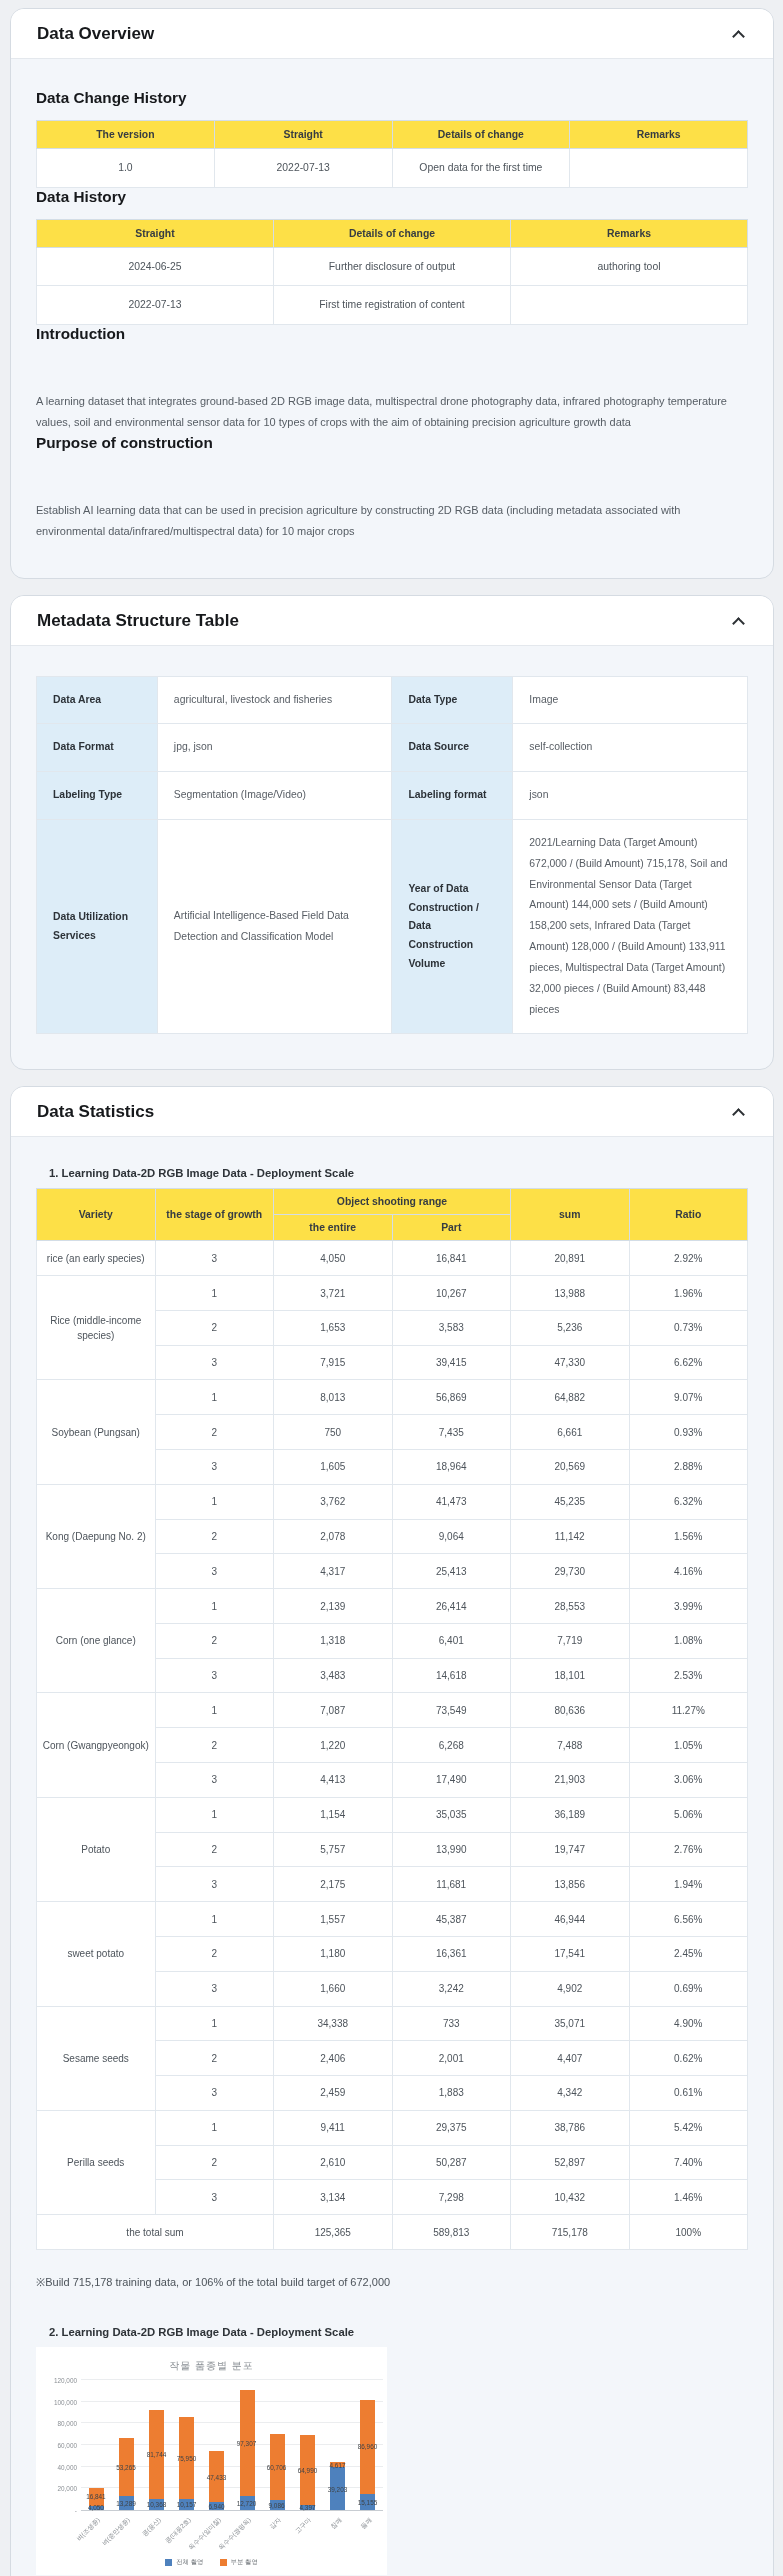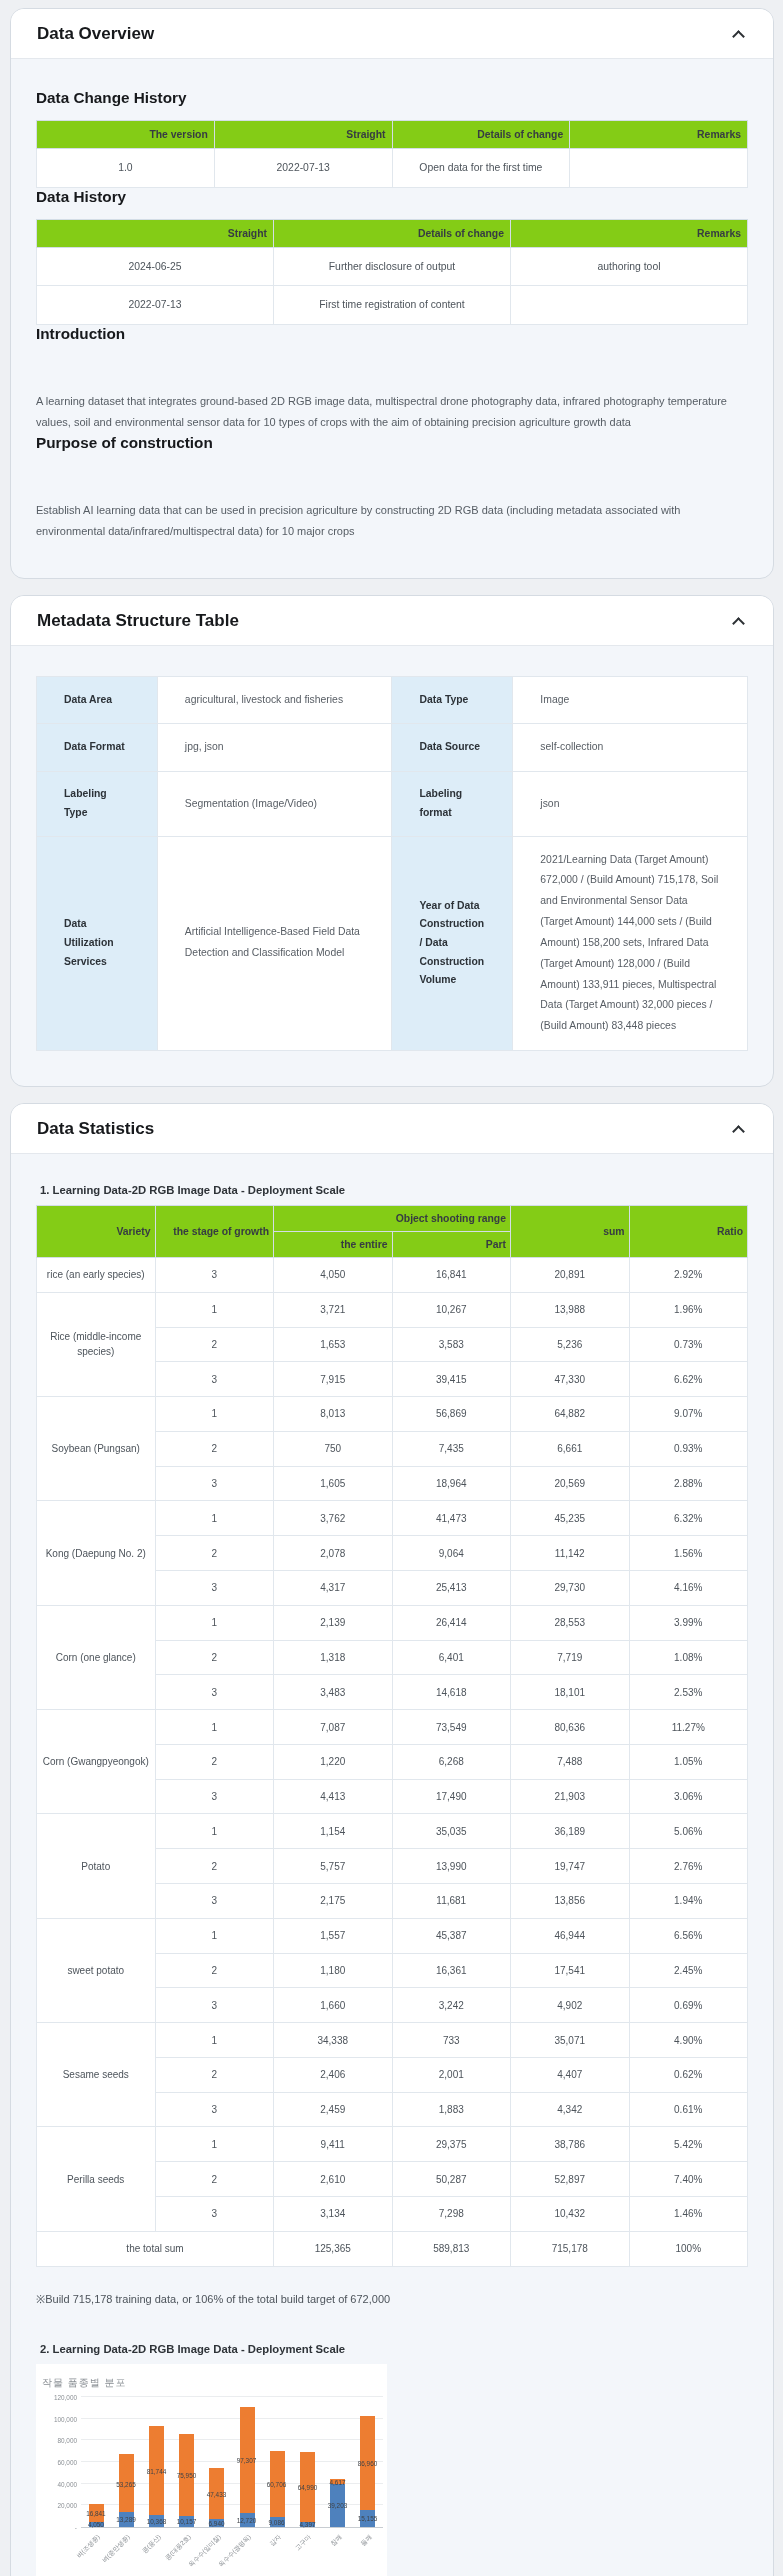--- a/index.html
+++ b/index.html
@@ -13,37 +13,37 @@
   .chevron { width: 9px; height: 9px; border-top: 2.5px solid #2c3034; border-right: 2.5px solid #2c3034;
              transform: rotate(-45deg); margin: 5px 4px 0 0; }
   .card-body { padding: 30px 25px 35px; }
 
   h3.sec { font-size: 15.3px; font-weight: bold; color: #17191c; margin: 0 0 13px; }
   .gap-lg { margin-top: 43px; }
   .para { font-size: 11px; color: #565d64; line-height: 1.95; max-width: 725px; margin-top: 48px; }
 
   table.tbl { width: 100%; border-collapse: collapse; background: #fff; table-layout: fixed;
               border: 1px solid #c9d3dc; font-size: 10.4px; color: #4d545b; }
-  .tbl th { background: #84cc16; font-weight: bold; color: #363c42; padding: 8px 6px;
-            border: 1px solid #d3dde6; font-size: 10.4px; text-align: right; }
+  .tbl th { background: #fde047; font-weight: bold; color: #363c42; padding: 8px 6px;
+            border: 1px solid #d3dde6; font-size: 10.4px; text-align: center; }
   .tbl td { padding: 11px 8px; border: 1px solid #e1e7ed; text-align: center; background: #fff; line-height: 1.5; }
 
-  table.meta td { text-align: left; padding: 13px 27px; }
+  table.meta td { text-align: left; padding: 13px 16px; }
   td.meta-label { background: #ddedf8 !important; font-weight: bold; color: #2c3238; width: 17%; line-height: 1.8; }
   td.meta-value { width: 33%; color: #575d64; line-height: 2.0; }
 
   table.stats { font-size: 10px; }
   .stats td { padding: 9.4px 4px; }
   .stats th { padding: 7px 4px; }
 
-  .stat-title { font-size: 11.3px; font-weight: bold; color: #2e3338; margin: 0 4px 9px; }
+  .stat-title { font-size: 11.3px; font-weight: bold; color: #2e3338; margin: 0 13px 9px; }
   .note { font-size: 11px; color: #4d545b; margin: 24px 0 37px; }
 
   .chart { width: 351px; background: #fff; padding: 12px 6px 8px; margin: 4px 0 30px; }
-  .chart-title { font-size: 10px; color: #8a8f94; letter-spacing: 1px; margin-bottom: 8px; }
+  .chart-title { text-align: center; font-size: 10px; color: #8a8f94; letter-spacing: 1px; margin-bottom: 8px; }
   .plot { position: relative; margin-left: 39px; width: 302px; height: 130px;
           border-bottom: 1px solid #c8cdd2; margin-bottom: 47px; }
   .grid { position: absolute; left: 0; right: 0; height: 1px; background: #ebedef; }
   .ylab { position: absolute; left: -41px; width: 37px; text-align: right; font-size: 6.4px; color: #8a8f94; }
   .bar-seg { position: absolute; width: 15px; }
   .bar-lab { position: absolute; width: 39px; text-align: center; font-size: 6.4px; color: #3f4347; z-index: 2; }
   .xlab { position: absolute; width: 79px; text-align: right; font-size: 6.4px; color: #8a8f94;
           transform: rotate(-45deg); transform-origin: 100% 0; top: 135px; white-space: nowrap; }
   .legend { display: flex; justify-content: center; gap: 16px; }
   .legend-item { display: flex; align-items: center; gap: 4px; font-size: 6.4px; color: #6a6f74; }

